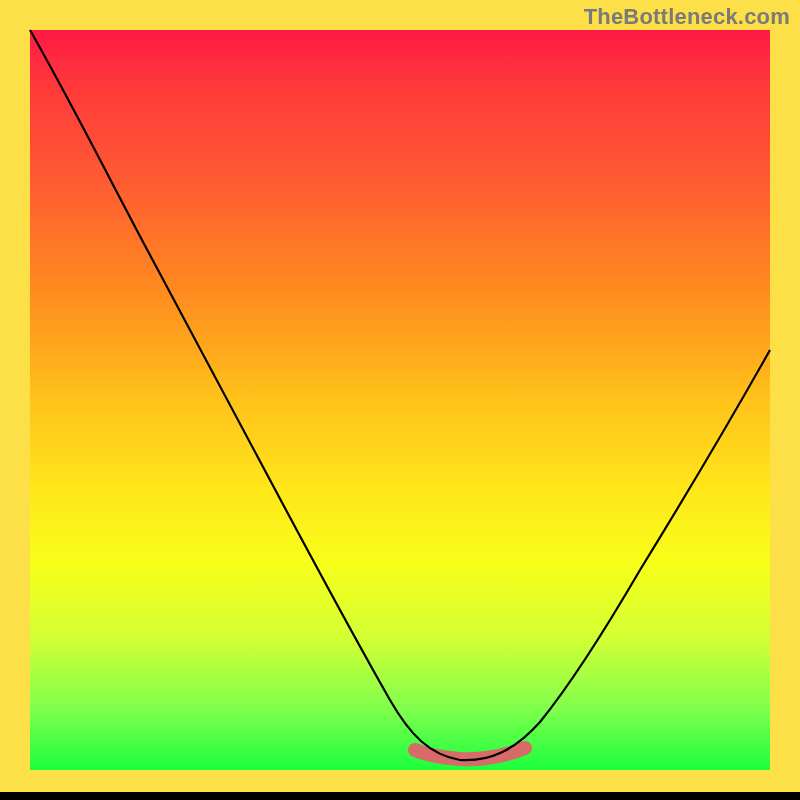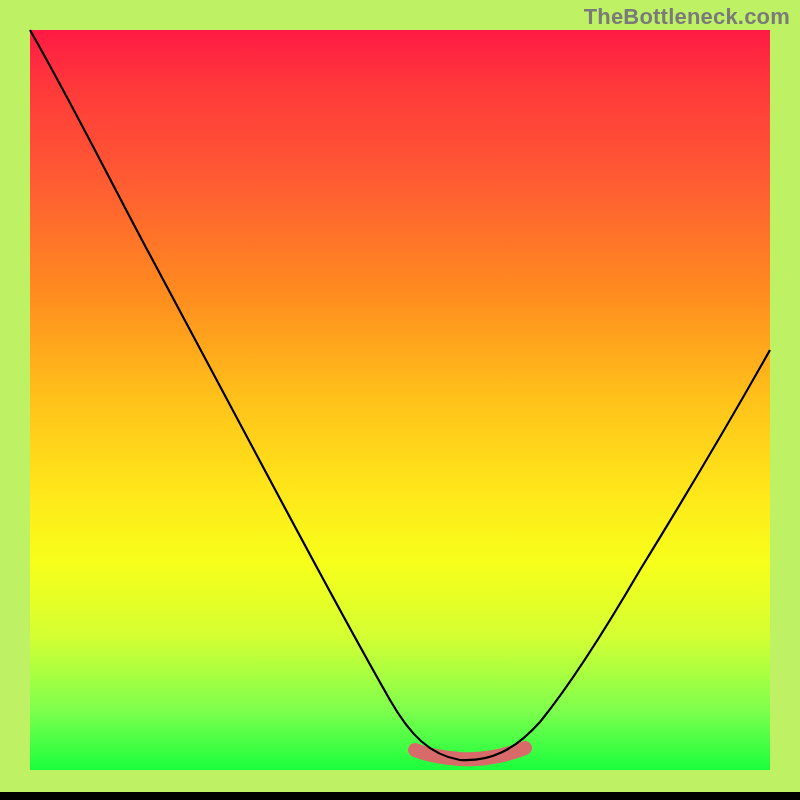--- a/index.html
+++ b/index.html
@@ -8,21 +8,21 @@
     width: 800px;
     height: 800px;
     background: #000;
     overflow: hidden;
     font-family: Arial, Helvetica, sans-serif;
   }
   .frame {
     position: relative;
     width: 800px;
     height: 792px;
-    background: #bef264;
+    background: #fde047;
   }
   .watermark {
     position: absolute;
     top: 4px;
     right: 10px;
     color: #7a7a7a;
     font-size: 22px;
     font-weight: 600;
     letter-spacing: 0.2px;
     z-index: 5;

